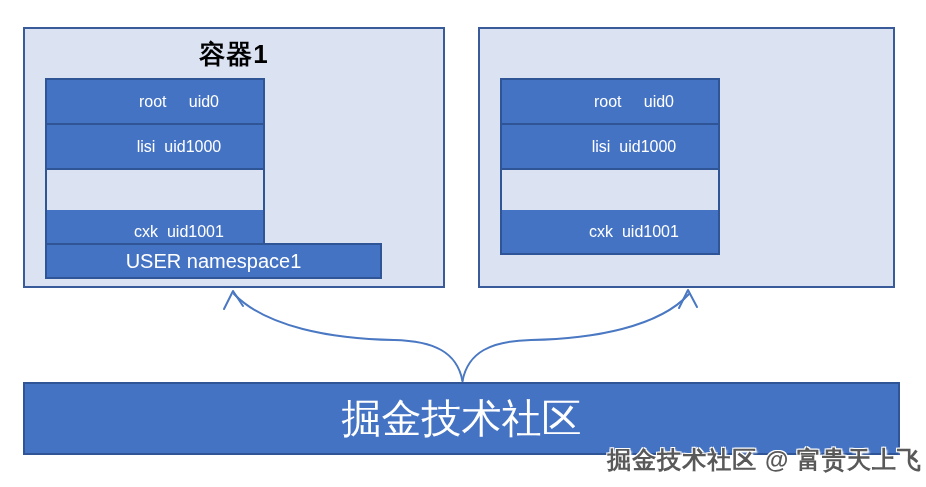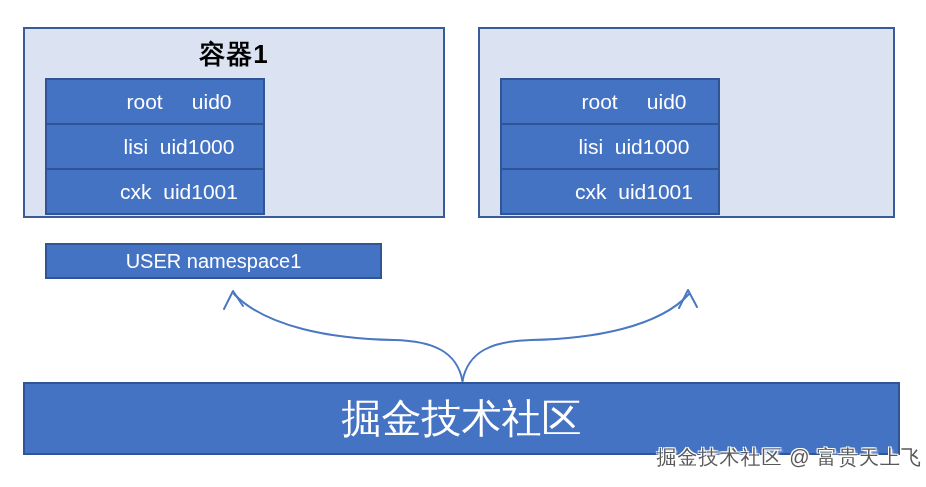--- a/index.html
+++ b/index.html
@@ -16,21 +16,21 @@
   html,body{margin:0;padding:0;background:#ffffff;}
   body{font-family:"Liberation Sans","DejaVu Sans",sans-serif;}
   .canvas{
     position:relative;
     width:926px;height:487px;
     background:#ffffff;
     overflow:hidden;
   }
   .container-box{
     position:absolute;
-    top:27px;height:191px;
+    top:27px;height:261px;
     background:var(--container-fill);
     border:2px solid var(--container-border);
     box-sizing:border-box;
   }
   .container-box.c1{left:23px;width:422px;}
   .container-box.c2{left:478px;width:417px;}
   .container-title{
     position:absolute;top:8px;left:0;right:0;
     text-align:center;
     font-size:26px;font-weight:bold;
@@ -40,26 +40,26 @@
   .uid-table{
     position:absolute;left:20px;top:49px;width:220px;
     border:2px solid var(--row-border);
     box-sizing:border-box;
   }
   .uid-row{
     height:43px;
     background:var(--row-fill);
     border-bottom:2px solid var(--row-border);
     color:var(--row-text);
-    font-size:21px;
+    font-size:16px;
     display:flex;align-items:center;justify-content:center;
     white-space:pre;
     padding-left:48px;
   }
-  .uid-row:last-child{border-bottom:none;}
+  .uid-row:last-child{border-bottom:none;margin-top:40px;}
   .ns-bar{
     position:absolute;left:20px;top:214px;width:337px;height:36px;
     background:var(--row-fill);
     border:2px solid var(--row-border);
     box-sizing:border-box;
     color:var(--row-text);
     font-size:20px;
     display:flex;align-items:center;justify-content:center;
     white-space:pre;
   }
@@ -72,21 +72,21 @@
     background:var(--kernel-fill);
     border:2px solid var(--row-border);
     box-sizing:border-box;
     color:#ffffff;
     font-size:40px;
     display:flex;align-items:center;justify-content:center;
     white-space:pre;
   }
   .watermark{
     position:absolute;top:444px;right:4px;
-    font-size:20px;font-weight:normal;
+    font-size:24px;font-weight:bold;
     color:var(--watermark-color);
     letter-spacing:1px;
     text-shadow:
       1px 1px 0 #ffffff,
      -1px -1px 0 #ffffff,
       1px -1px 0 #ffffff,
      -1px 1px 0 #ffffff,
       2px 2px 2px #ffffff;
     white-space:pre;
   }

